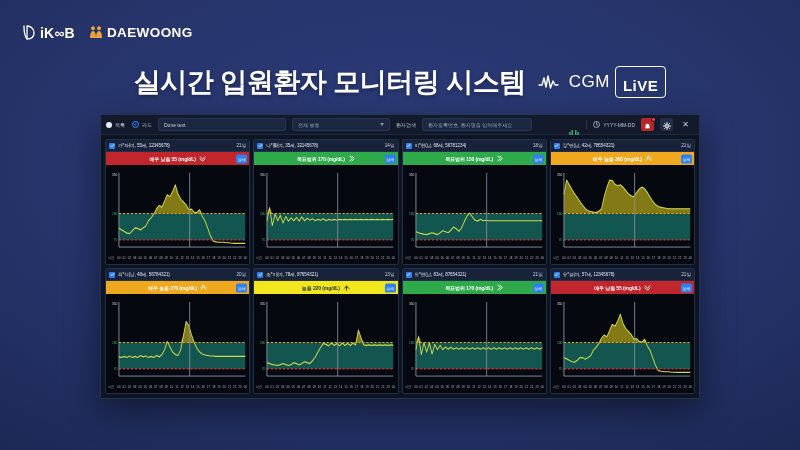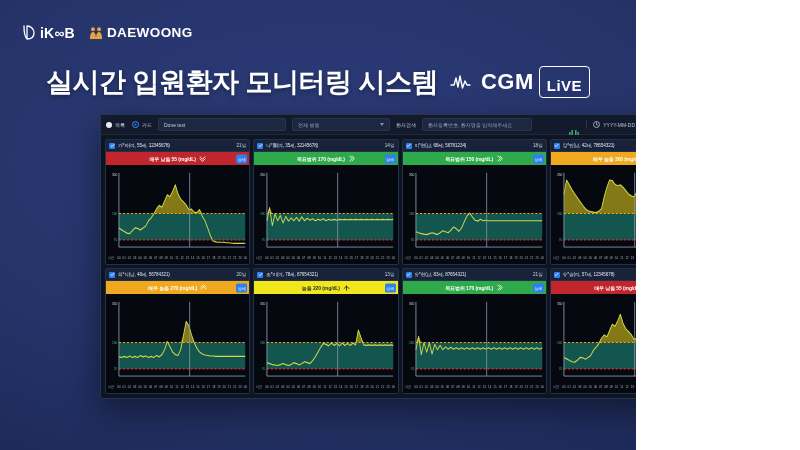--- a/index.html
+++ b/index.html
@@ -3,56 +3,56 @@
 <meta charset="utf-8">
 <style>
   * { box-sizing: border-box; margin: 0; padding: 0; }
   html, body {
     width: 800px; height: 450px;
     overflow: hidden;
     font-family: "Liberation Sans", "DejaVu Sans", sans-serif;
   }
   #stage {
     position: relative;
-    width: 636px; height: 450px;
+    width: 800px; height: 450px;
     background:
       radial-gradient(ellipse 900px 500px at 50% 35%, #2c3c79 0%, #26346b 40%, #1d2a58 70%, #18214a 100%);
     overflow: hidden;
   }
   
   .brandrow {
     position: absolute; left: 22px; top: 24px;
     display: flex; align-items: center; gap: 14px;
   }
   .brand-ikoob { display: flex; align-items: center; gap: 3px; }
   .ikoob-mark { width: 15px; height: 17px; }
   .ikoob-text {
     color: #ffffff; font-size: 14px; font-weight: 700; letter-spacing: .2px;
   }
-  .brand-dw { display: flex; align-items: center; gap: 4px; }
+  .brand-dw { display: flex; align-items: flex-start; gap: 4px; }
   .dw-mark { width: 14px; height: 14px; }
   .dw-text {
     color: #ffffff; font-size: 13.5px; font-weight: 700; letter-spacing: .4px;
   }
 
   
   .hero {
     position: absolute; left: 0; right: 0; top: 64px;
     display: flex; align-items: center; justify-content: center; gap: 12px;
   }
   .hero-title {
     color: #ffffff;
     font-size: 27px; font-weight: 700; letter-spacing: -0.5px;
     text-shadow: 0 2px 4px rgba(0,0,0,.35);
     white-space: nowrap;
   }
   .cgm-logo { display: flex; align-items: center; gap: 5px; }
   .cgm-wave { width: 26px; height: 18px; }
   .cgm-word {
-    color: #ffffff; font-size: 22px; font-weight: 700; letter-spacing: .5px;
+    color: #ffffff; font-size: 17px; font-weight: 400; letter-spacing: .5px;
   }
   .live-badge {
     position: relative;
     border: 1.6px solid #ffffff; border-radius: 4px;
     padding: 10px 7px 3px 7px;
     color: #ffffff; font-size: 15px; font-weight: 700; letter-spacing: .5px;
   }
 
   
   .appwin {

